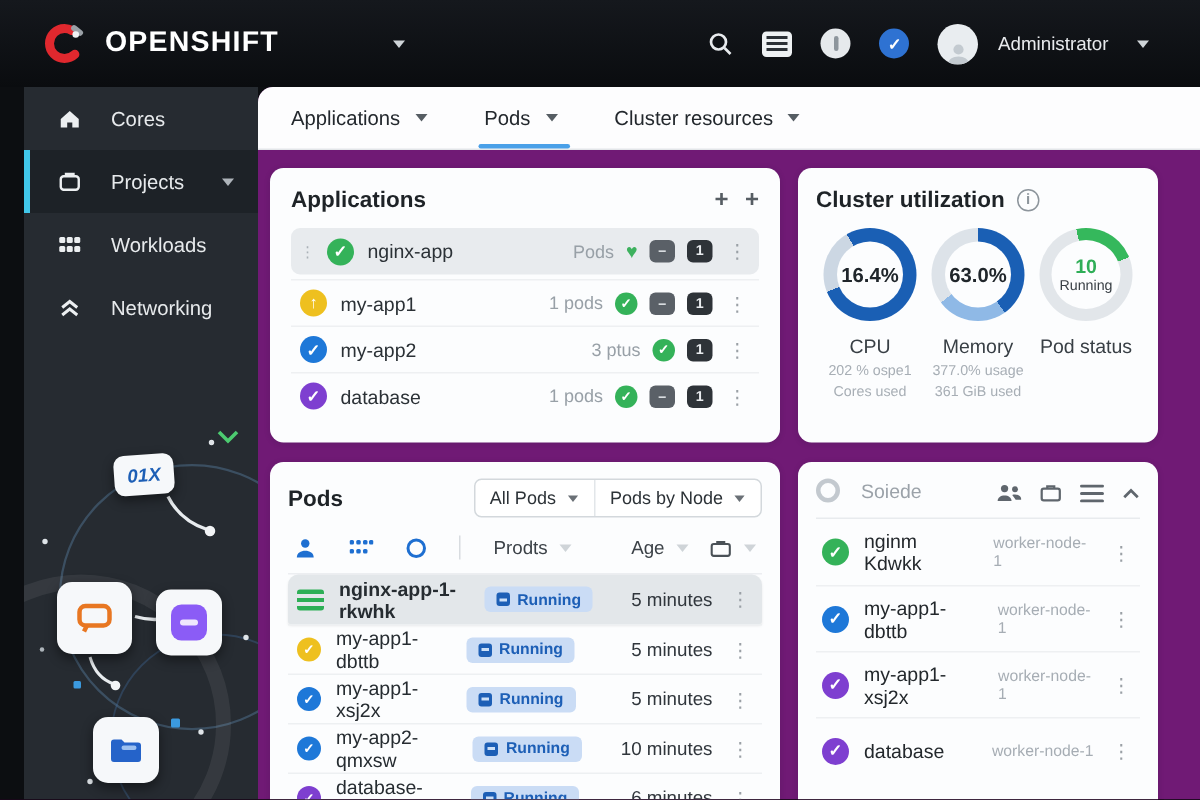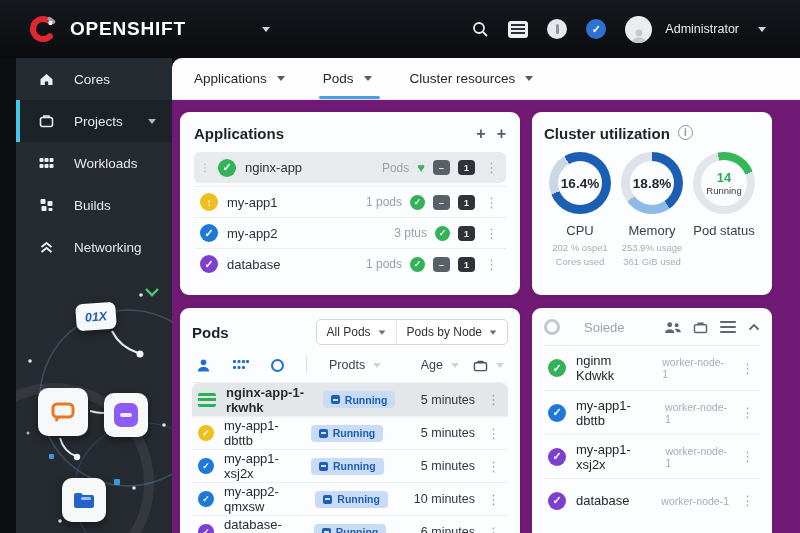--- a/index.html
+++ b/index.html
@@ -85,21 +85,21 @@
   .heart { color:#3db15e; font-size:13px; }
   .mini-check { width:15px; height:15px; border-radius:50%; background:#34b259; color:#fff;
     font-size:9px; font-weight:bold; display:flex; align-items:center; justify-content:center; }
   .bdg { min-width:17px; height:15px; border-radius:4px; color:#e8ebee; font-size:9.5px; font-weight:bold;
     display:flex; align-items:center; justify-content:center; padding:0 3px; }
   .bdg.b1 { background:#5a6067; } .bdg.b2 { background:#2e3338; }
   .kebab { color:#9aa0a6; font-size:13px; cursor:pointer; padding:0 2px; }
 
   
   .util-card { left:360px; top:54px; width:240px; height:183px; padding:13px 12px 0; }
-  .util-head { display:flex; gap:8px; }
+  .util-head { display:flex; align-items:center; gap:8px; }
   .info-ic { width:15px; height:15px; border-radius:50%; border:1.5px solid #8d959c; color:#8d959c;
     font-size:10px; display:flex; align-items:center; justify-content:center; font-weight:bold; }
   .donut-row { display:flex; margin-top:10px; }
   .donut-col { width:72px; display:flex; flex-direction:column; align-items:center; }
   .donut { width:62px; height:62px; border-radius:50%; position:relative; }
   .donut.cpu { background:conic-gradient(from 330deg,#1a5fb4 0 278deg,#ccd7e3 278deg 360deg); }
   .donut.mem { background:conic-gradient(#1a5fb4 0 145deg,#8fb9e6 145deg 233deg,#dde3e9 233deg 360deg); }
   .donut.pod { background:conic-gradient(from -12deg,#35b85c 0 80deg,#e2e6ea 80deg 360deg); }
   .donut .hole { position:absolute; inset:9px; border-radius:50%; background:#fcfdfe;
     display:flex; flex-direction:column; align-items:center; justify-content:center; }
@@ -131,21 +131,21 @@
   .runbadge { margin-left:auto; display:inline-flex; align-items:center; gap:5px; background:#cadcf5;
     border-radius:4px; padding:2.5px 8px; font-size:10.5px; color:#1d5fb6; font-weight:bold; }
   .runicon { width:9px; height:9px; border-radius:2px; background:#1d5fb6; position:relative; flex:0 0 auto; }
   .runicon::before { content:""; position:absolute; left:2px; top:3.5px; width:5px; height:2px; background:#cde0f7; }
   .pod-age { width:74px; text-align:right; font-size:12.5px; color:#30363c; margin-left:14px; }
   .lines-ic { width:18px; height:14px; flex:0 0 auto;
     background:linear-gradient(#2daf56 0 3px,transparent 3px 5.5px,#2daf56 5.5px 8.5px,transparent 8.5px 11px,#2daf56 11px 14px); border-radius:2px; }
 
   
   .node-card { left:360px; top:250px; width:240px; height:290px; padding:11px 12px 0; }
-  .node-head { display:flex; align-items:center; gap:24px; padding-bottom:10px; border-bottom:1px solid #e8ebee; }
+  .node-head { display:flex; align-items:flex-end; gap:14px; padding-bottom:10px; border-bottom:1px solid #e8ebee; }
   .gray-ring { width:16px; height:16px; border-radius:50%; border:3px solid #c3c9cf; flex:0 0 auto; }
   .node-title { font-size:13px; color:#9ba2a9; }
   .node-icons { margin-left:auto; display:flex; align-items:center; gap:12px; color:#5f666d; }
   .node-row { height:44px; display:flex; align-items:center; gap:10px; padding:0 4px; }
   .node-row + .node-row { border-top:1px solid #eef0f2; }
   .node-name { font-size:13px; color:#23282c; }
   .node-loc { margin-left:auto; font-size:10.5px; color:#a6adb4; }
 </style>
 </head>
 <body>
@@ -201,29 +201,20 @@
     <div class="nav-item">
       <svg width="17" height="16" viewBox="0 0 16 16" fill="#eceff1">
         <rect x="1" y="3" width="4" height="4" rx="1"></rect>
           <rect x="6" y="3" width="4" height="4" rx="1"></rect>
           <rect x="11" y="3" width="4" height="4" rx="1"></rect>
         <rect x="1" y="9" width="4" height="4" rx="1"></rect>
           <rect x="6" y="9" width="4" height="4" rx="1"></rect>
           <rect x="11" y="9" width="4" height="4" rx="1"></rect>
       </svg>
       <span>Workloads</span>
-    </div>
-    <div class="nav-item">
-      <svg width="17" height="16" viewBox="0 0 16 16" fill="#eceff1">
-        <rect x="2" y="2" width="5" height="5" rx="1"></rect>
-          <rect x="9" y="4" width="5" height="5" rx="1"></rect>
-          <rect x="3" y="9" width="5" height="5" rx="1"></rect>
-          <rect x="10" y="11" width="4" height="3" rx="1"></rect>
-      </svg>
-      <span>Builds</span>
     </div>
     <div class="nav-item">
       <svg width="17" height="16" viewBox="0 0 16 16" fill="none" stroke="#eceff1" stroke-width="2">
           <path d="M3 8l5-4 5 4"></path>
           <path d="M3 13l5-4 5 4"></path>
         </svg>
       <span>Networking</span>
     </div>
 
     <div class="decor">
@@ -360,32 +351,32 @@
               </div>
           </div>
           <span class="donut-label">CPU</span>
           <span class="donut-sub">
             <span>202 % ospe1</span><br><span>Cores used</span>
           </span>
         </div>
         <div class="donut-col">
           <div class="donut mem">
             <div class="hole">
-                <span class="pct">18.8%</span>
+                <span class="pct">63.0%</span>
               </div>
           </div>
           <span class="donut-label">Memory</span>
           <span class="donut-sub">
-            <span>253.9% usage</span><br><span>361 GiB used</span>
+            <span>377.0% usage</span><br><span>361 GiB used</span>
           </span>
         </div>
         <div class="donut-col">
           <div class="donut pod">
             <div class="hole">
-              <span class="pod-count">14</span>
+              <span class="pod-count">10</span>
               <span class="pod-state">Running</span>
             </div>
           </div>
           <span class="donut-label">Pod status</span>
         </div>
       </div>
     </div>
 
     <div class="card pods-card">
       <div class="pods-head">

